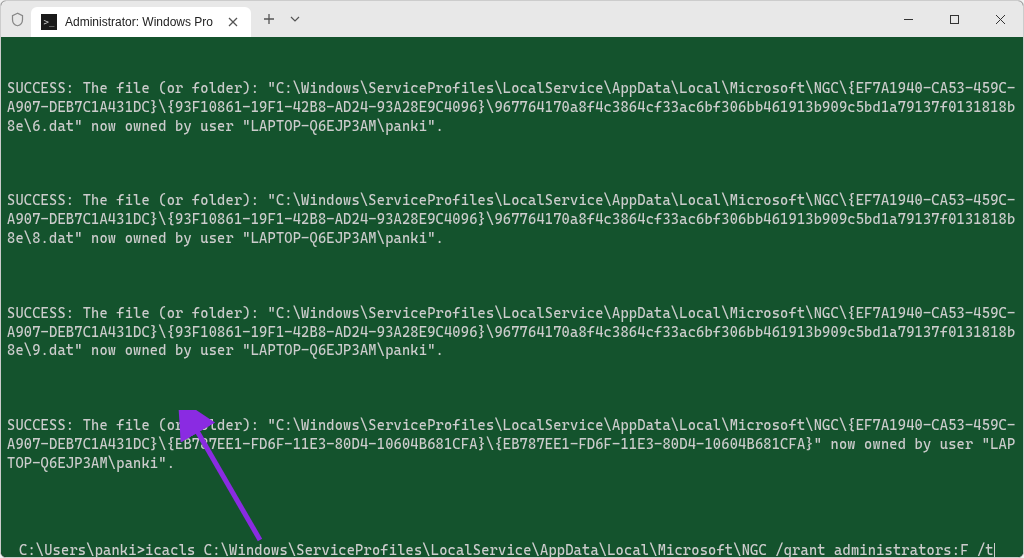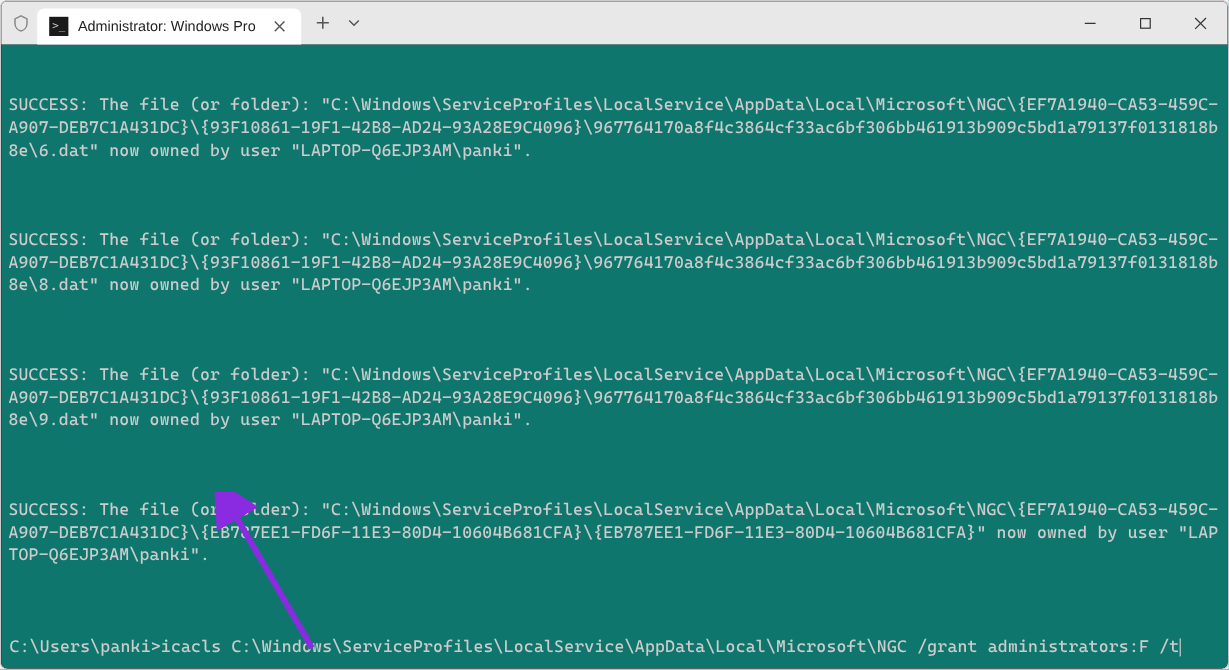--- a/index.html
+++ b/index.html
@@ -122,33 +122,33 @@
       width: 46px;
       height: 100%;
       display: flex;
       align-items: center;
       justify-content: center;
       color: #333;
       cursor: pointer;
     }
     .terminal {
       flex: 1;
-      background: #0f766e;
+      background: #14532d;
       color: #ccc;
       font-family: "Cascadia Mono", Consolas, "Courier New", monospace;
       font-size: 14px;
       line-height: 1.35;
       padding: 4px 6px;
       overflow: hidden;
       white-space: pre-wrap;
       word-break: break-all;
       letter-spacing: 0.2px;
     }
     .terminal .line {
-      margin: 1px;
+      margin: 12px;
     }
     .terminal .block {
       margin-bottom: 18px;
     }
     .cursor {
       display: inline-block;
       width: 1px;
       height: 15px;
       background: #ccc;
       vertical-align: text-bottom;

